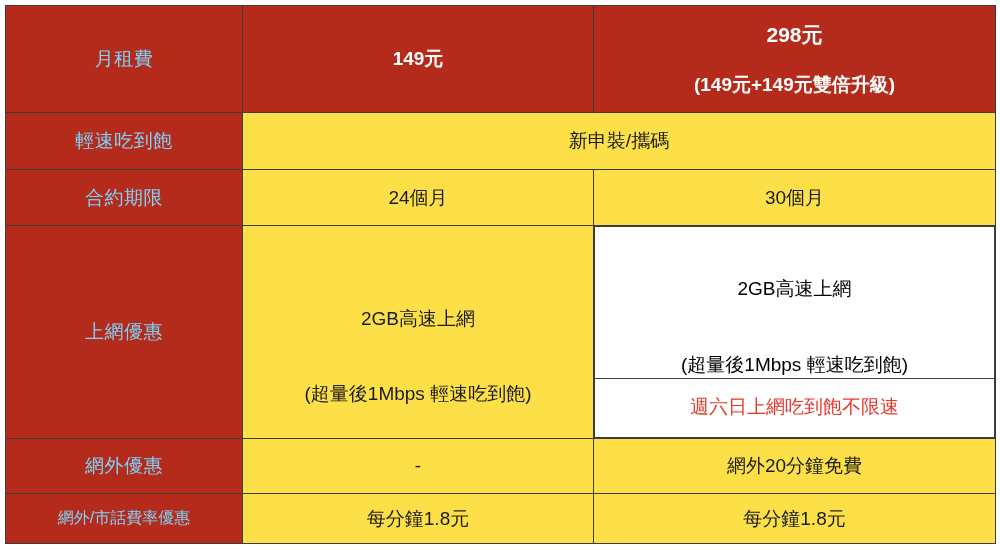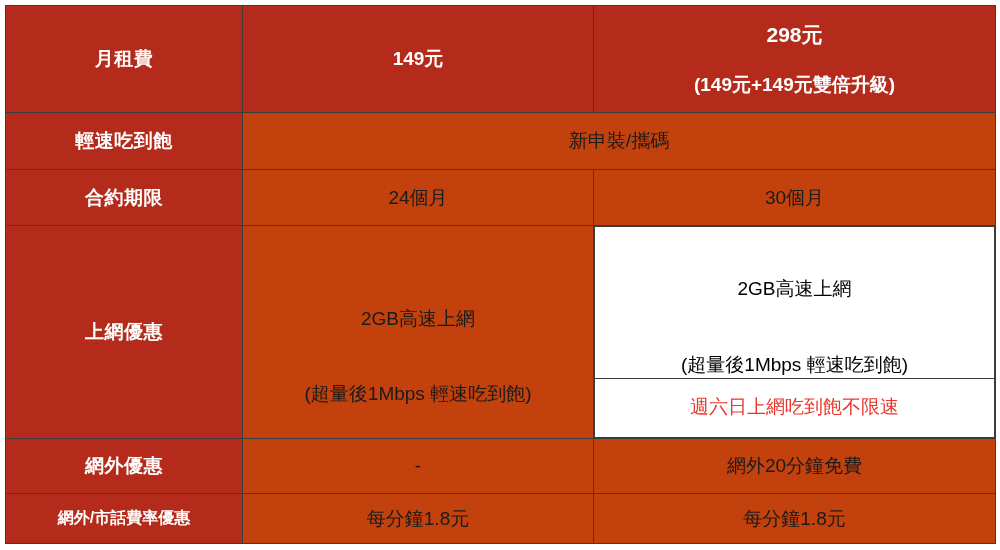--- a/index.html
+++ b/index.html
@@ -28,30 +28,30 @@
     text-align: center;
     vertical-align: middle;
   }
   col.c-label { width: 237px; }
   col.c-a     { width: 351px; }
   col.c-b     { width: 402px; }
 
   
   .lbl {
     background: #b52b1b;
-    color: #ffffff;
-    font-weight: bold;
+    color: #7dd3fc;
+    font-weight: normal;
     font-size: 19px;
     letter-spacing: 0.5px;
   }
   .lbl.small { font-size: 16px; letter-spacing: 0px; }
 
   
   .val {
-    background: #c2410c;
+    background: #fde047;
     color: #1b1b1b;
     font-size: 19px;
     line-height: 1.45;
   }
   .val.red-head {
     background: #b52b1b;
     color: #ffffff;
     font-weight: bold;
   }
   .price-main {

